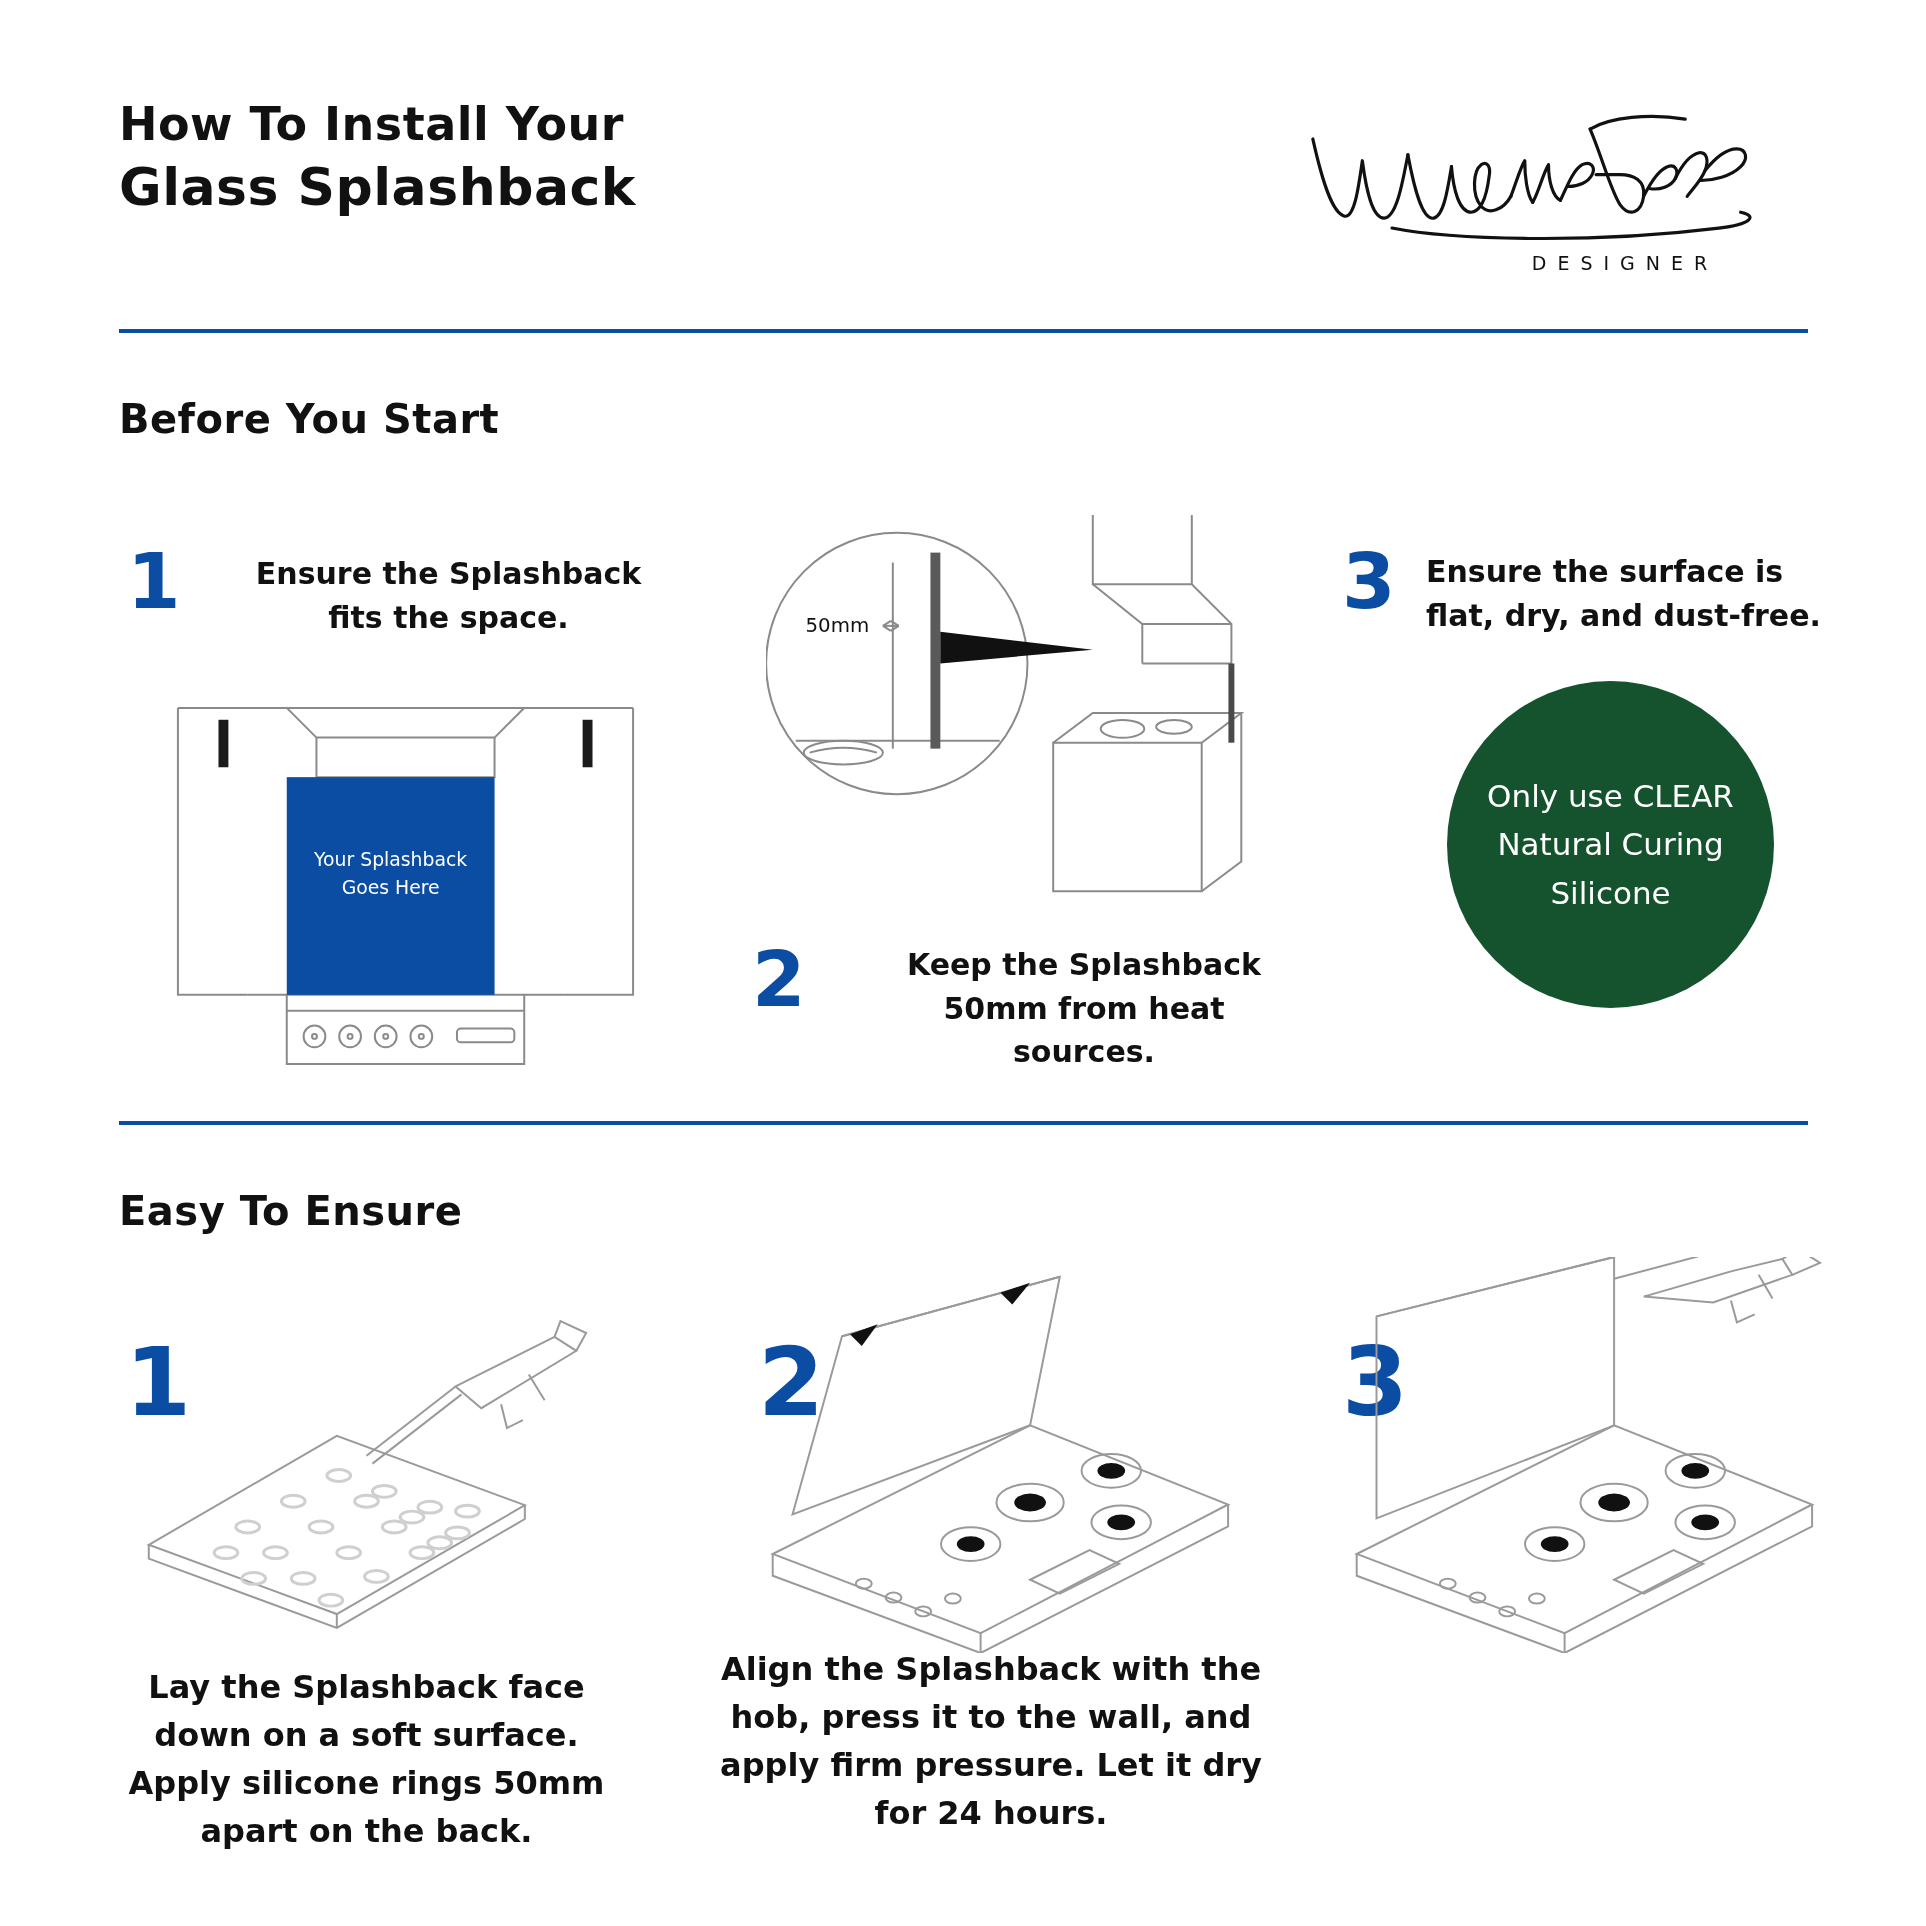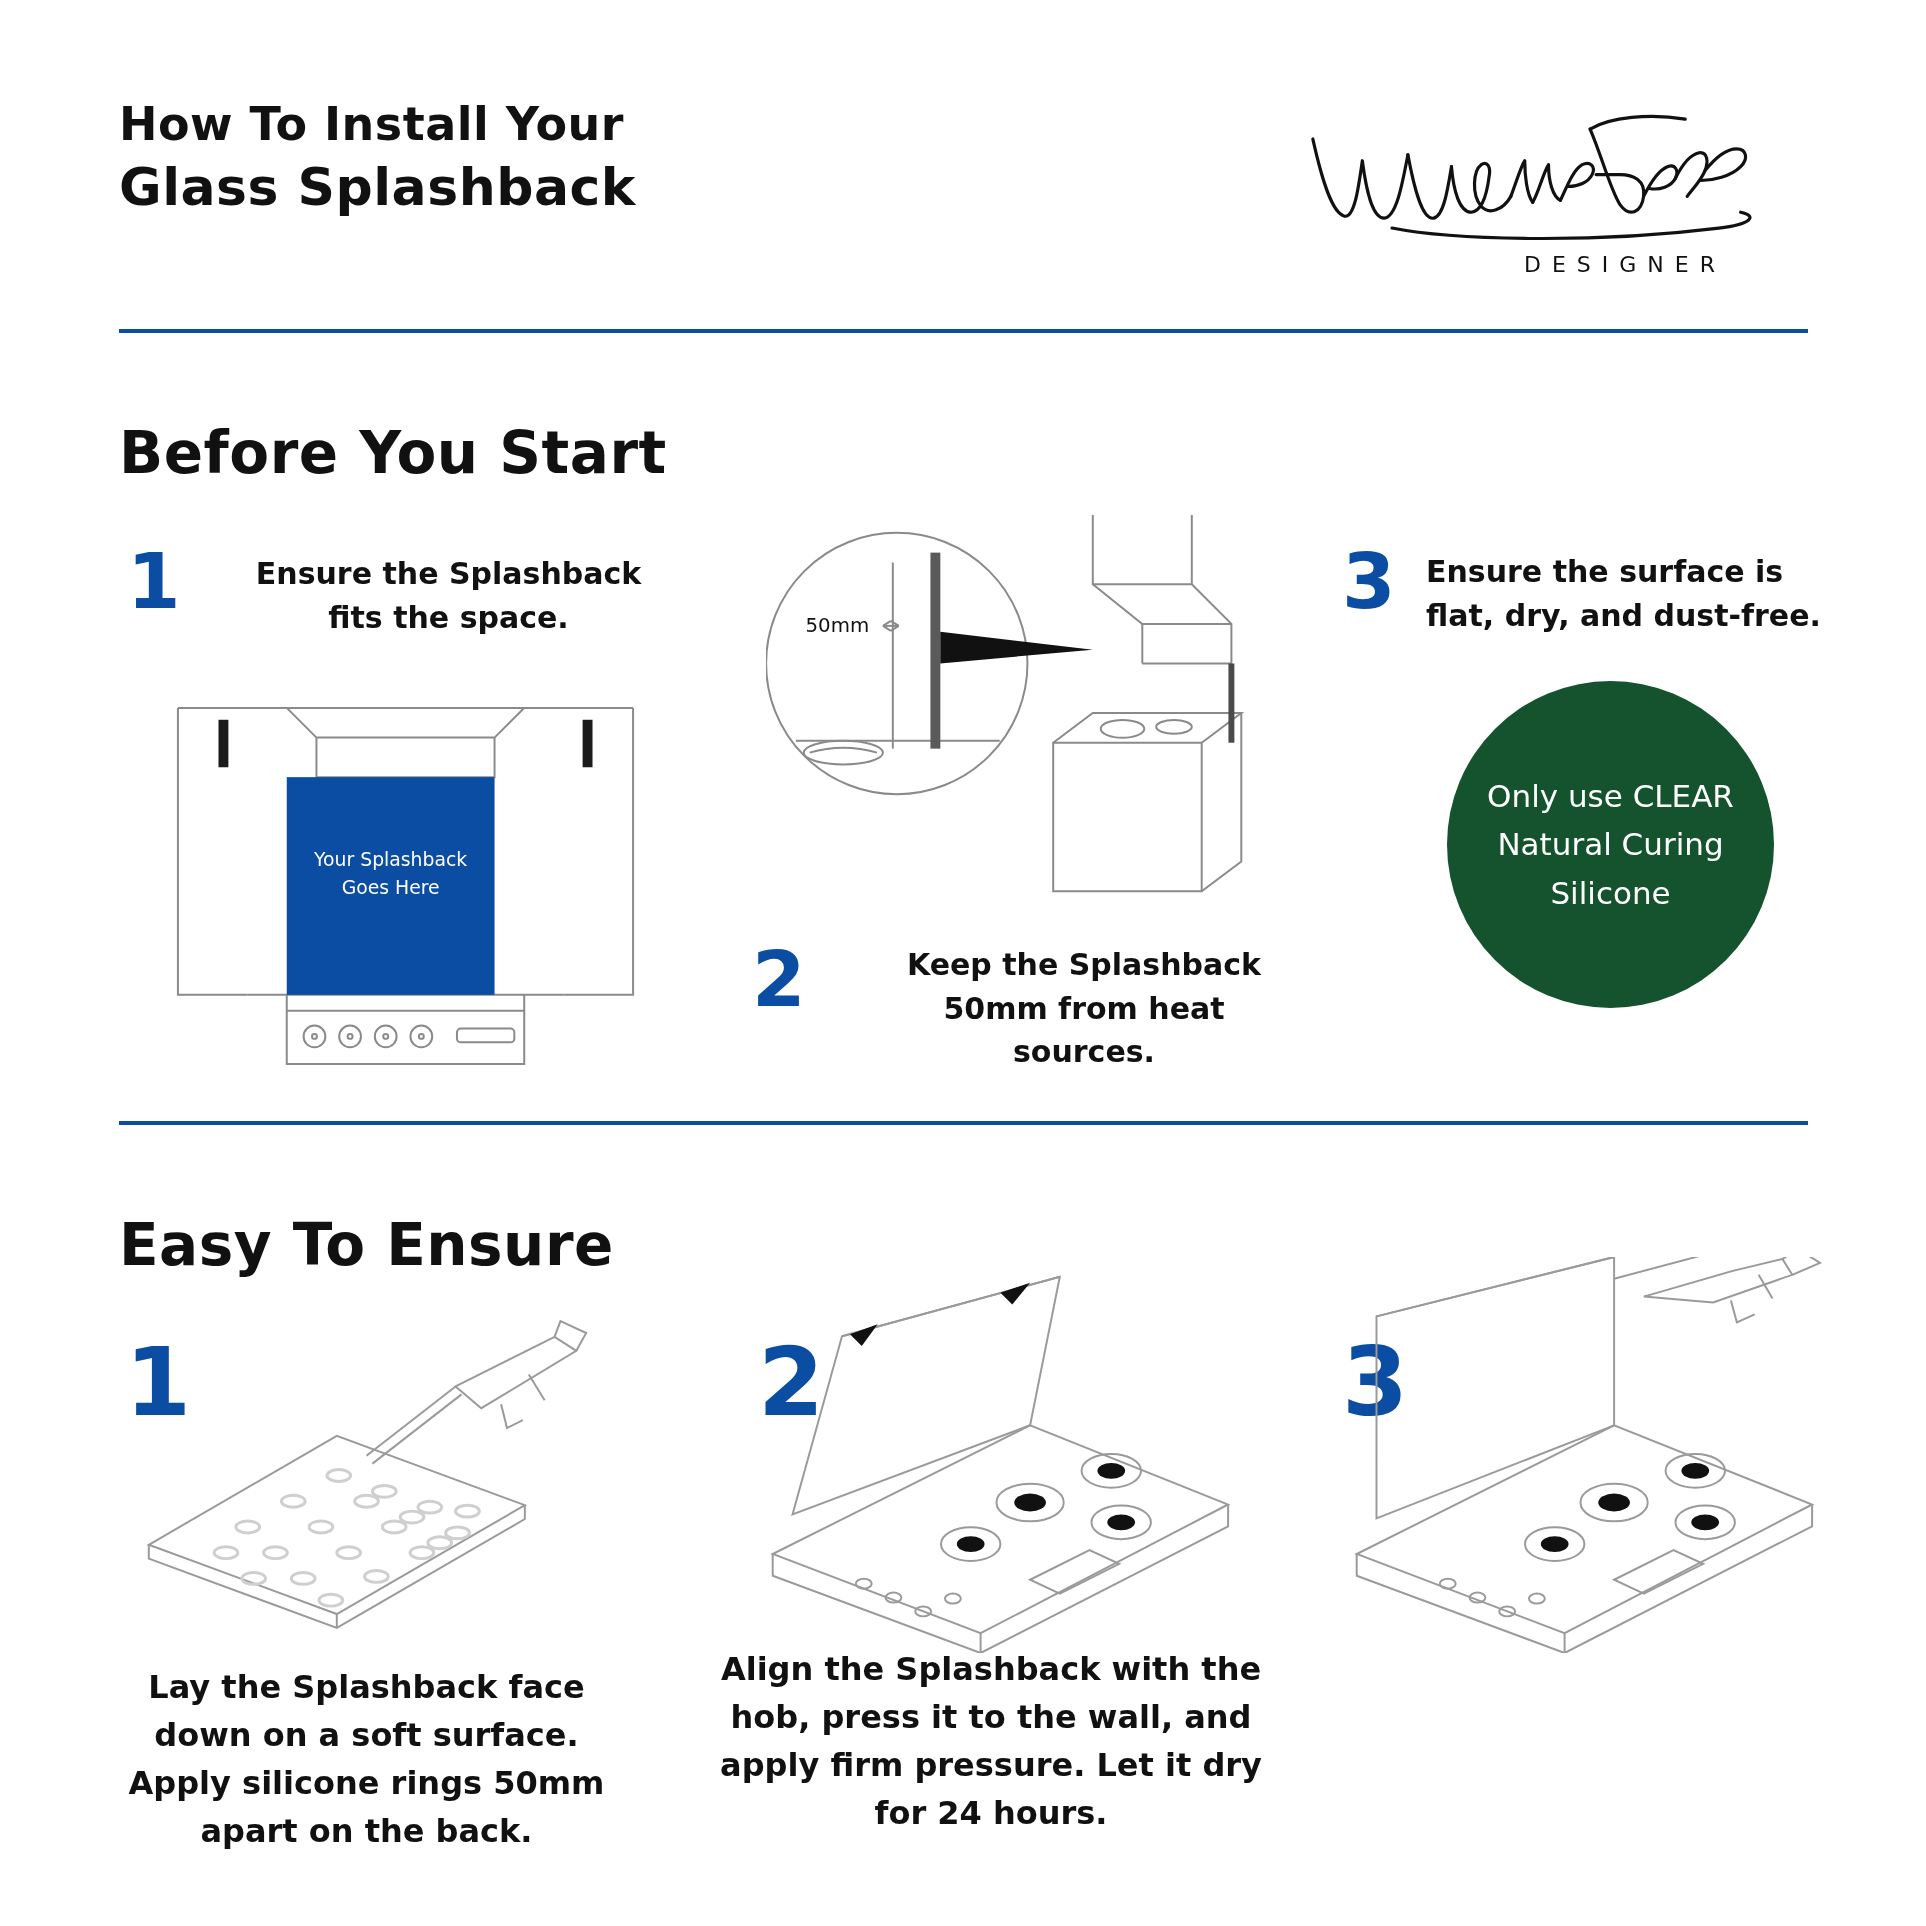--- a/index.html
+++ b/index.html
@@ -48,46 +48,45 @@
   .logo {
     position: absolute;
     right: 0;
     top: 10px;
     width: 515px;
     height: 188px;
     text-align: center;
   }
   .logo svg { display: block; }
   .logo-sub {
-    font-size: 22px;
+    font-size: 19px;
     letter-spacing: 11px;
     color: #111;
     margin-top: -6px;
     padding-left: 149px;
   }
 
   .rule {
     position: absolute;
     left: 119px;
     width: 1689px;
     height: 4px;
     background: #0b4da2;
   }
   .rule-1 { top: 329px; }
   .rule-2 { top: 1121px; }
 
   
   .section-heading {
     position: absolute;
     left: 119px;
-    font-size: 58px;
+    font-size: 40px;
     font-weight: bold;
     color: #111;
     letter-spacing: 0.5px;
-    margin-top: 23px;
   }
   .sh-1 { top: 396px; }
   .sh-2 { top: 1188px; }
 
   
   .step-num {
     position: absolute;
     font-size: 77px;
     font-weight: bold;
     color: #0b4da2;

